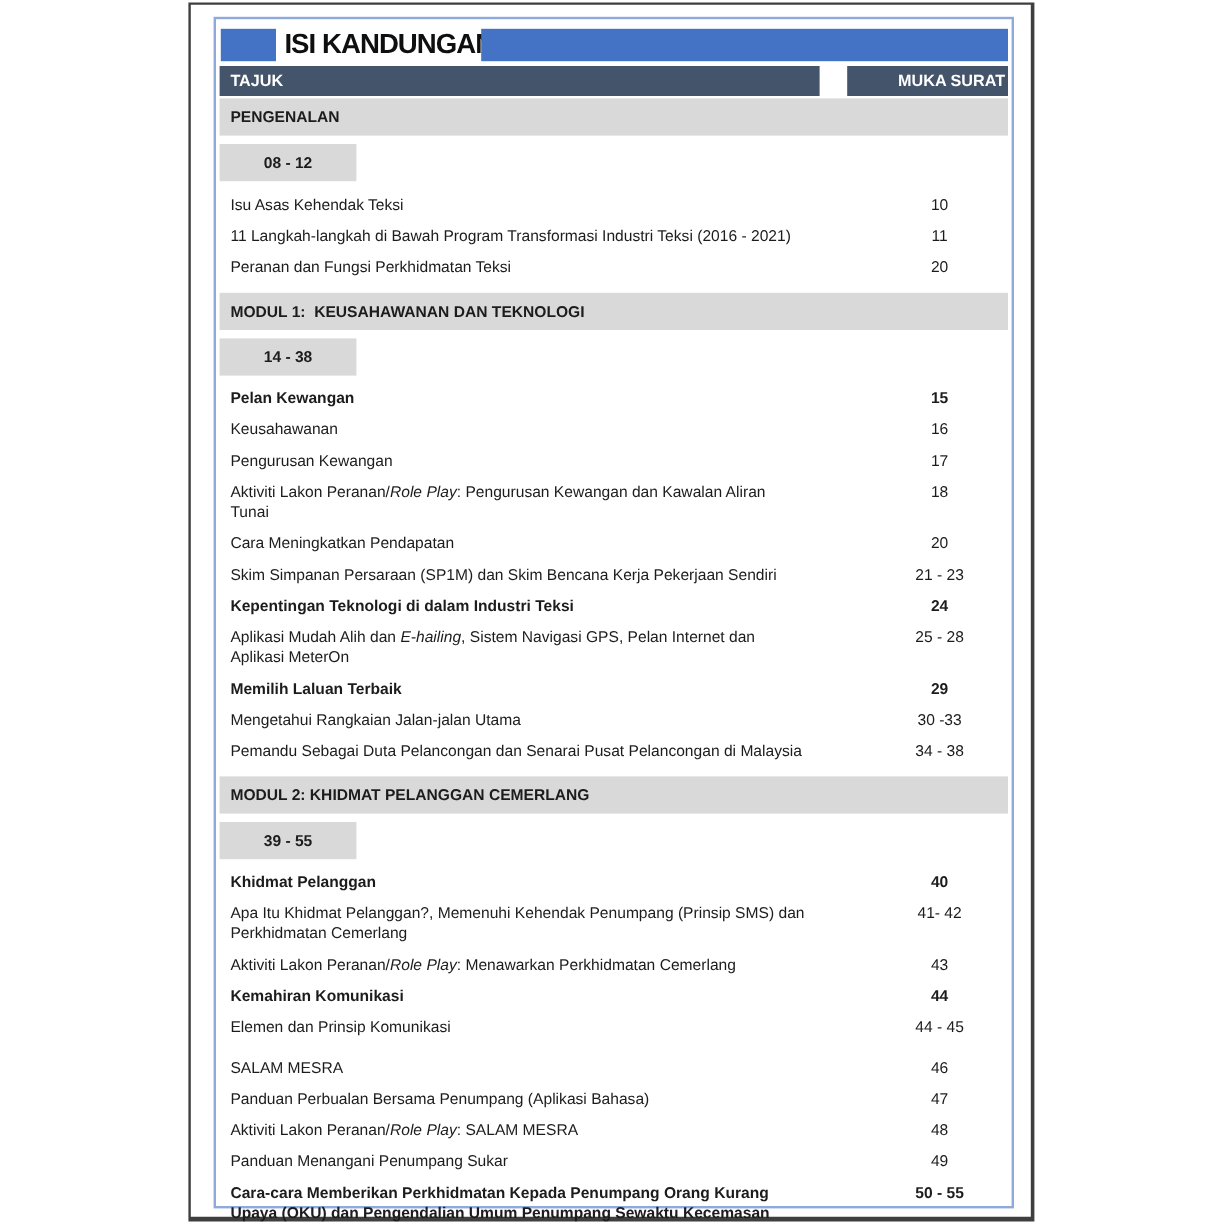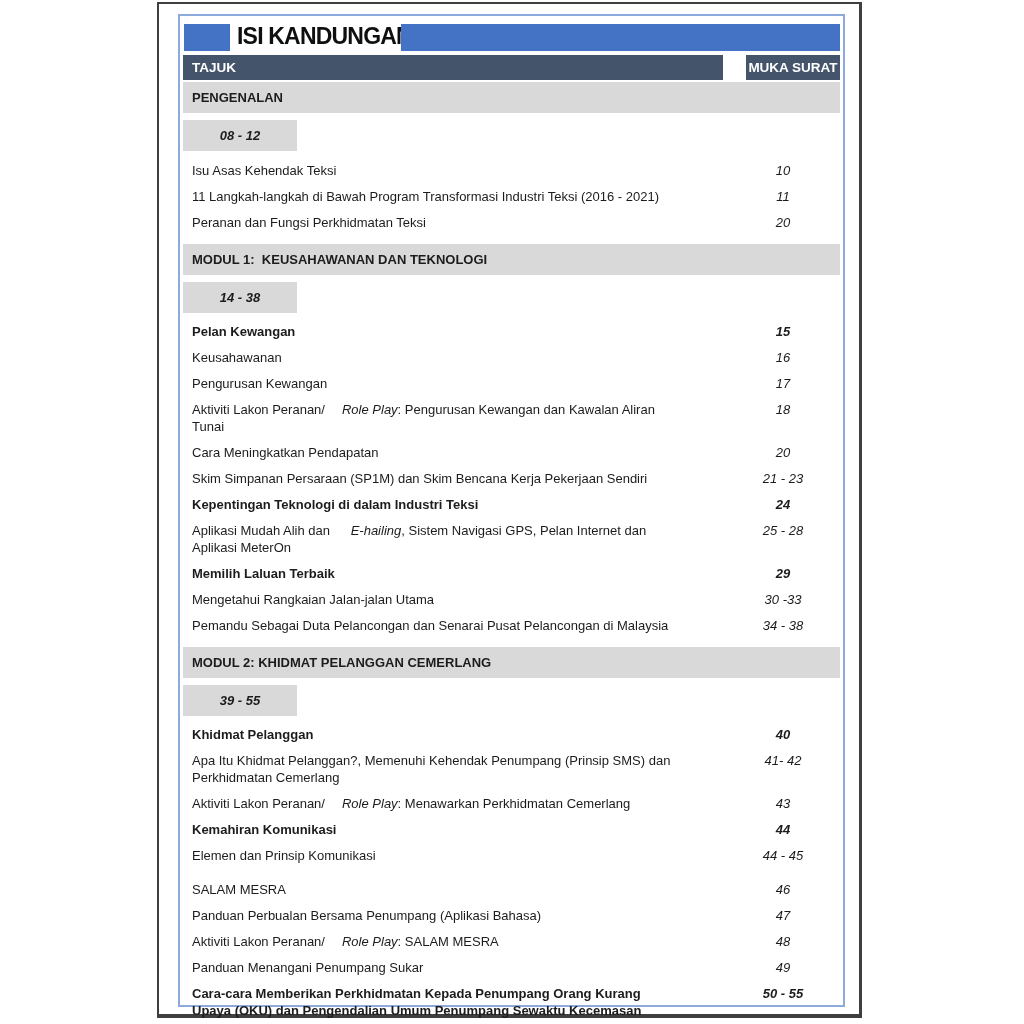--- a/index.html
+++ b/index.html
@@ -46,34 +46,34 @@
     position: absolute; left: 218px; right: 0; top: 0;
     height: 27px; background: var(--accent_blue, #4472C4); z-index: 2;
   }
   .thead { display: flex; gap: 23px; margin-bottom: 2px; }
   .th {
     background: var(--table_header_bg, #44546A);
     color: #ffffff; font-weight: bold; font-size: 13.5px;
     display: flex; align-items: center; height: 25px;
   }
   .th.left { flex: 1; padding-left: 9px; }
-  .th.right { width: 94px; justify-content: center; }
+  .th.right { width: 94px; justify-content: center; padding-left: 40px; }
   .row { display: flex; gap: 7px; }
   .cell { box-sizing: border-box; font-size: 13px; line-height: 17px; }
   .cell.title { flex: 1; padding: 4px 8px 5px 9px; white-space: pre-wrap; }
-  .cell.pages { width: 114px; text-align: center; padding: 4px 0 5px; font-style: italic; }
+  .cell.pages { width: 114px; text-align: center; padding: 4px 0 5px; }
   .row.section { margin: 8px 0 6px; flex-direction: column; }
   .row.section:first-child { margin-top: 1px; margin-bottom: 7px; }
   .row.section .cell {
     background: var(--section_row_bg, #D9D9D9);
     font-weight: bold; padding-top: 7px; padding-bottom: 7px;
   }
   .row.bold .cell { font-weight: bold; }
   .row.gap { margin-top: 8px; align-items: center; }
-  .it { font-style: italic; margin-left: 17px; }
+  .it { font-style: italic; }
 </style>
 </head>
 <body>
 
 <div class="canvas">
   <div class="photo-frame"></div>
   <div class="page">
     <div class="title-bar">
       <div class="title-square"></div>
       <h1 class="title-text">ISI KANDUNGAN</h1>

